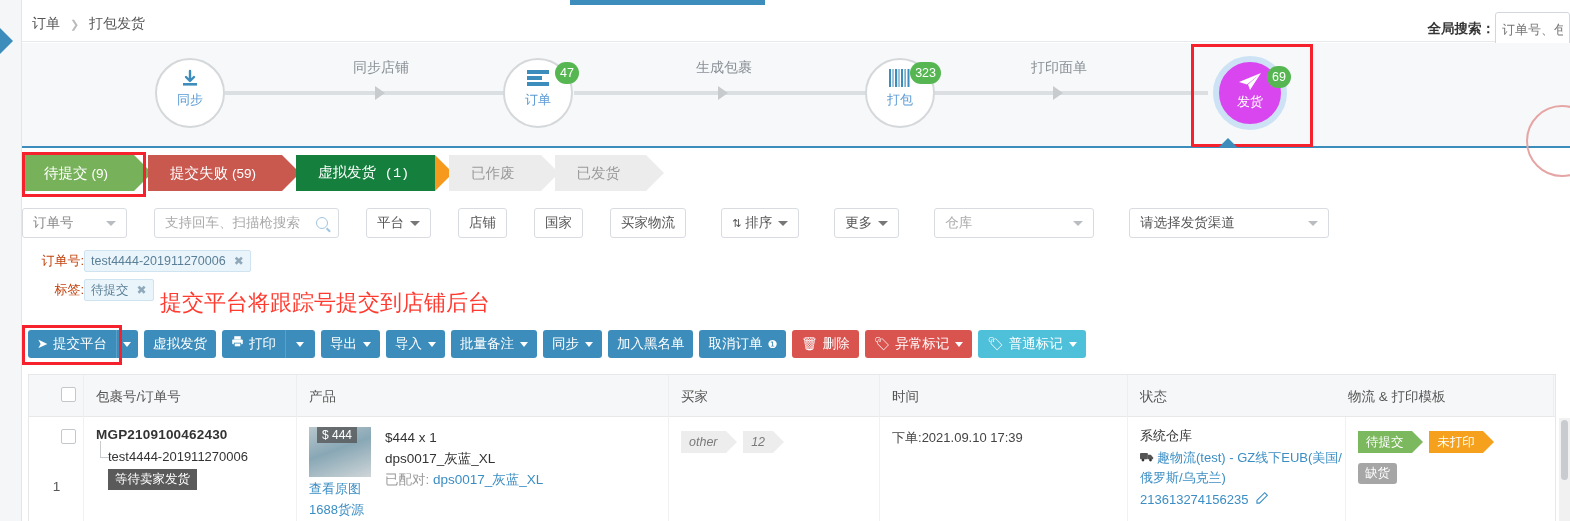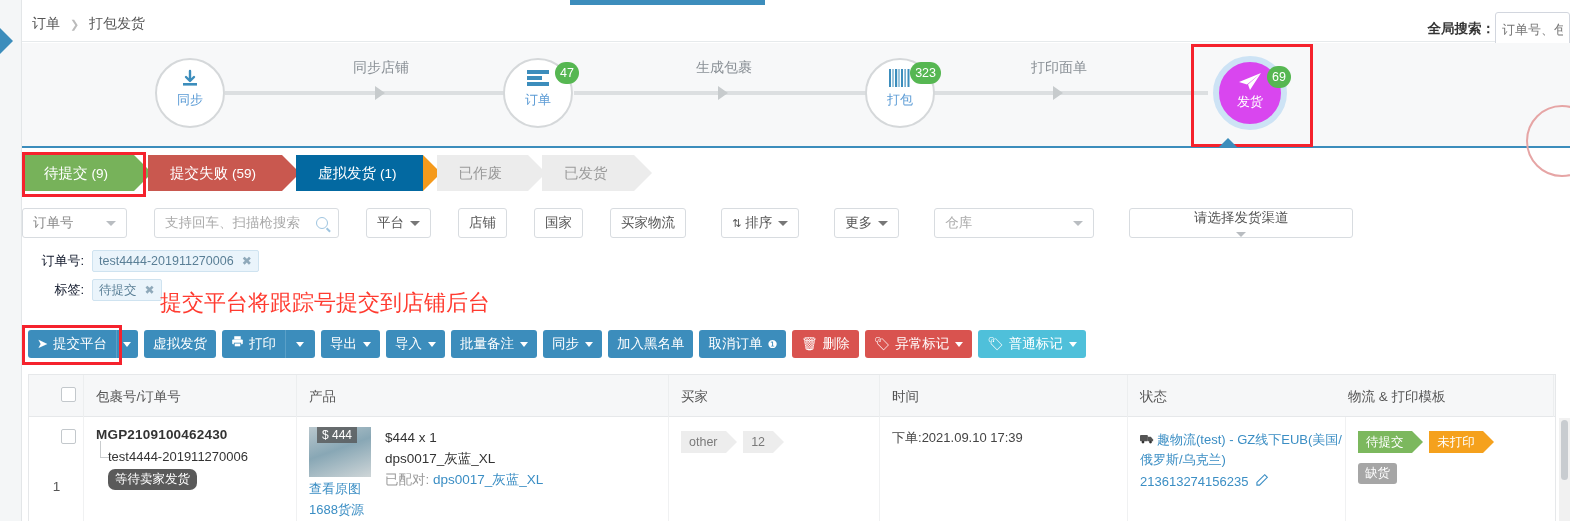--- a/index.html
+++ b/index.html
@@ -49,40 +49,40 @@
     border-left:9px solid transparent;border-right:9px solid transparent;border-bottom:9px solid #3c8dbc;}
 
   
   .tabs { position:absolute; left:22px; top:155px; height:36px; display:flex; }
   .tab { position:relative; height:36px; line-height:36px; padding:0 26px 0 22px; color:#fff;
     font-size:14.5px; margin-right:14px; white-space:nowrap; }
   .tab:after { content:""; position:absolute; right:-18px; top:0; width:0;height:0;
     border-top:18px solid transparent;border-bottom:18px solid transparent;border-left:18px solid currentColor; }
   .tab.green  { background:#77b25a; color:#fff; } .tab.green:after  { border-left-color:#77b25a; }
   .tab.red    { background:#c9584f; } .tab.red:after    { border-left-color:#c9584f; }
-  .tab.orange { background:#0369a1; } .tab.orange:after { border-left-color:#f59a1c; }
+  .tab.orange { background:#15803d;font-family:Liberation Mono, monospace; } .tab.orange:after { border-left-color:#f59a1c; }
   .tab.grey   { background:#ececec; color:#9a9a9a; } .tab.grey:after { border-left-color:#ececec; }
   .tab .cnt { font-size:13.5px; }
 
   
   .filters { position:absolute; left:22px; top:208px; display:flex; align-items:center; }
   .ctrl { height:30px; border:1px solid #d8dce0; border-radius:3px; background:#fff;
     display:flex; align-items:center; padding:0 10px; font-size:13.5px; color:#555; margin-right:27px; }
   .ctrl.sel { width:105px; justify-content:space-between; color:#888; }
   .ctrl.searchbox { width:185px; justify-content:space-between; color:#aaa; }
   .ctrl.wh { width:160px; justify-content:space-between; color:#aaa; margin-left:8px;}
-  .ctrl.chan { width:224px; justify-content:space-between; color:#555;flex-direction:column; }
+  .ctrl.chan { width:200px; justify-content:space-between; color:#555; }
   .tri-dn { width:0;height:0;border-left:5px solid transparent;border-right:5px solid transparent;border-top:5px solid #777; }
   .tri-dn.lite { border-top-color:#b9bdc1; }
   .mag { width:12px;height:12px;border:1.6px solid #9fc5e0;border-radius:50%; position:relative;}
   .mag:after { content:""; position:absolute; right:-4px; bottom:-3px; width:5px;height:1.6px;background:#9fc5e0; transform:rotate(45deg);}
 
   
   .chiprow { position:absolute; left:22px; display:flex; align-items:center; font-size:13px; }
-  .chiprow .k { color:#0f172a; width:62px; text-align:right; margin-right:8px; }
+  .chiprow .k { color:#c2410c; width:62px; text-align:right; }
   .chip { height:22px; line-height:20px; border:1px solid #cfe3f0; background:#eaf4fb; color:#5a7f96;
     border-radius:2px; padding:0 6px; display:flex; align-items:center; font-size:12.5px; }
   .chip .x { color:#8fa9ba; margin-left:8px; font-size:12px; }
 
   .annot { position:absolute; left:160px; top:288px; color:#ff3b30; font-size:22px; font-weight:normal; }
 
   
   .toolbar { position:absolute; left:28px; top:330px; display:flex; align-items:center; }
   .btn { height:28px; line-height:26px; border-radius:3px; background:#3c8dbc; color:#fff;
     font-size:13.5px; padding:0 9px; margin-right:6px; display:flex; align-items:center; white-space:nowrap; }
@@ -103,21 +103,21 @@
   .c-chk { width:55px; } .c-ord { width:213px; } .c-prd { width:372px; }
   .c-buy { width:211px; } .c-tim { width:248px; } .c-log { width:218px; } .c-sta { width:208px; border-right:none;}
   .cbox { width:15px;height:15px;border:1px solid #c3c8cc;border-radius:2px;background:#fff; margin:2px 0 0 20px;}
   .rownum { position:absolute; left:0; top:62px; width:55px; text-align:center; color:#555; font-size:13.5px; }
 
   .ord-main { font-size:13.5px; color:#333; font-weight:bold; letter-spacing:.2px;}
   .ord-sub { margin:7px 0 0 12px; color:#333; font-size:13px; position:relative;}
   .ord-sub:before { content:""; position:absolute; left:-8px; top:-8px; width:8px; height:16px;
      border-left:1px solid #c9ccce; border-bottom:1px solid #c9ccce;}
   .tip { display:inline-block; margin:5px 0 0 12px; background:#5a5a5a; color:#fff; font-size:12.5px;
-     padding:2px 7px; border-radius:7px; }
+     padding:2px 7px; border-radius:0; }
 
   .prd { display:flex; }
   .thumb-wrap { width:62px; }
   .thumb { width:62px; height:50px; background:linear-gradient(160deg,#b9c7cd 0%,#88a7b5 45%,#cfd6d8 100%); position:relative; }
   .thumb .price { position:absolute; left:8px; top:0; background:rgba(80,80,80,.75); color:#fff;
      font-size:12px; padding:1px 5px; }
   .lnk { color:#3b8ec4; cursor:pointer; }
   .thumb-wrap .lnk { display:block; font-size:13px; margin-top:3px; }
   .prd-info { margin-left:14px; line-height:21px; }
   .prd-info .l1 { color:#333; font-size:13.5px;}
@@ -419,33 +419,34 @@
             <div class="l1">$444 x 1</div>
             <div class="l2">dps0017_灰蓝_XL</div>
             <div class="l3">
               <span>已配对: </span><span class="lnk">dps0017_灰蓝_XL</span>
             </div>
           </div>
         </div>
       </div>
 
       <div class="td c-buy">
-        <div style="margin-top:4px;">
+        <div style="margin-top:4px;font-style:italic;">
           <span class="atag">other</span>
           <span class="atag">12</span>
         </div>
       </div>
 
       <div class="td c-tim">
         <div style="line-height:21px;">
           <span>下单:</span><span>2021.09.10 17:39</span>
         </div>
       </div>
 
       <div class="td c-log">
+        <div class="log-l1">系统仓库</div>
         <div class="log-l2">
           <span class="truck">
             <svg width="14" height="10" viewBox="0 0 16 11">
                 <rect x="0" y="1" width="9" height="7" rx="1" fill="#555"></rect>
                 <path d="M9 3h3.4l2.6 3v2H9z" fill="#555"></path>
                 <circle cx="3.4" cy="9" r="1.6" fill="#333"></circle>
                 <circle cx="12" cy="9" r="1.6" fill="#333"></circle>
               </svg>
           </span><span>趣物流(test) - GZ线下EUB(美国/俄罗斯/乌克兰)</span>
         </div>

